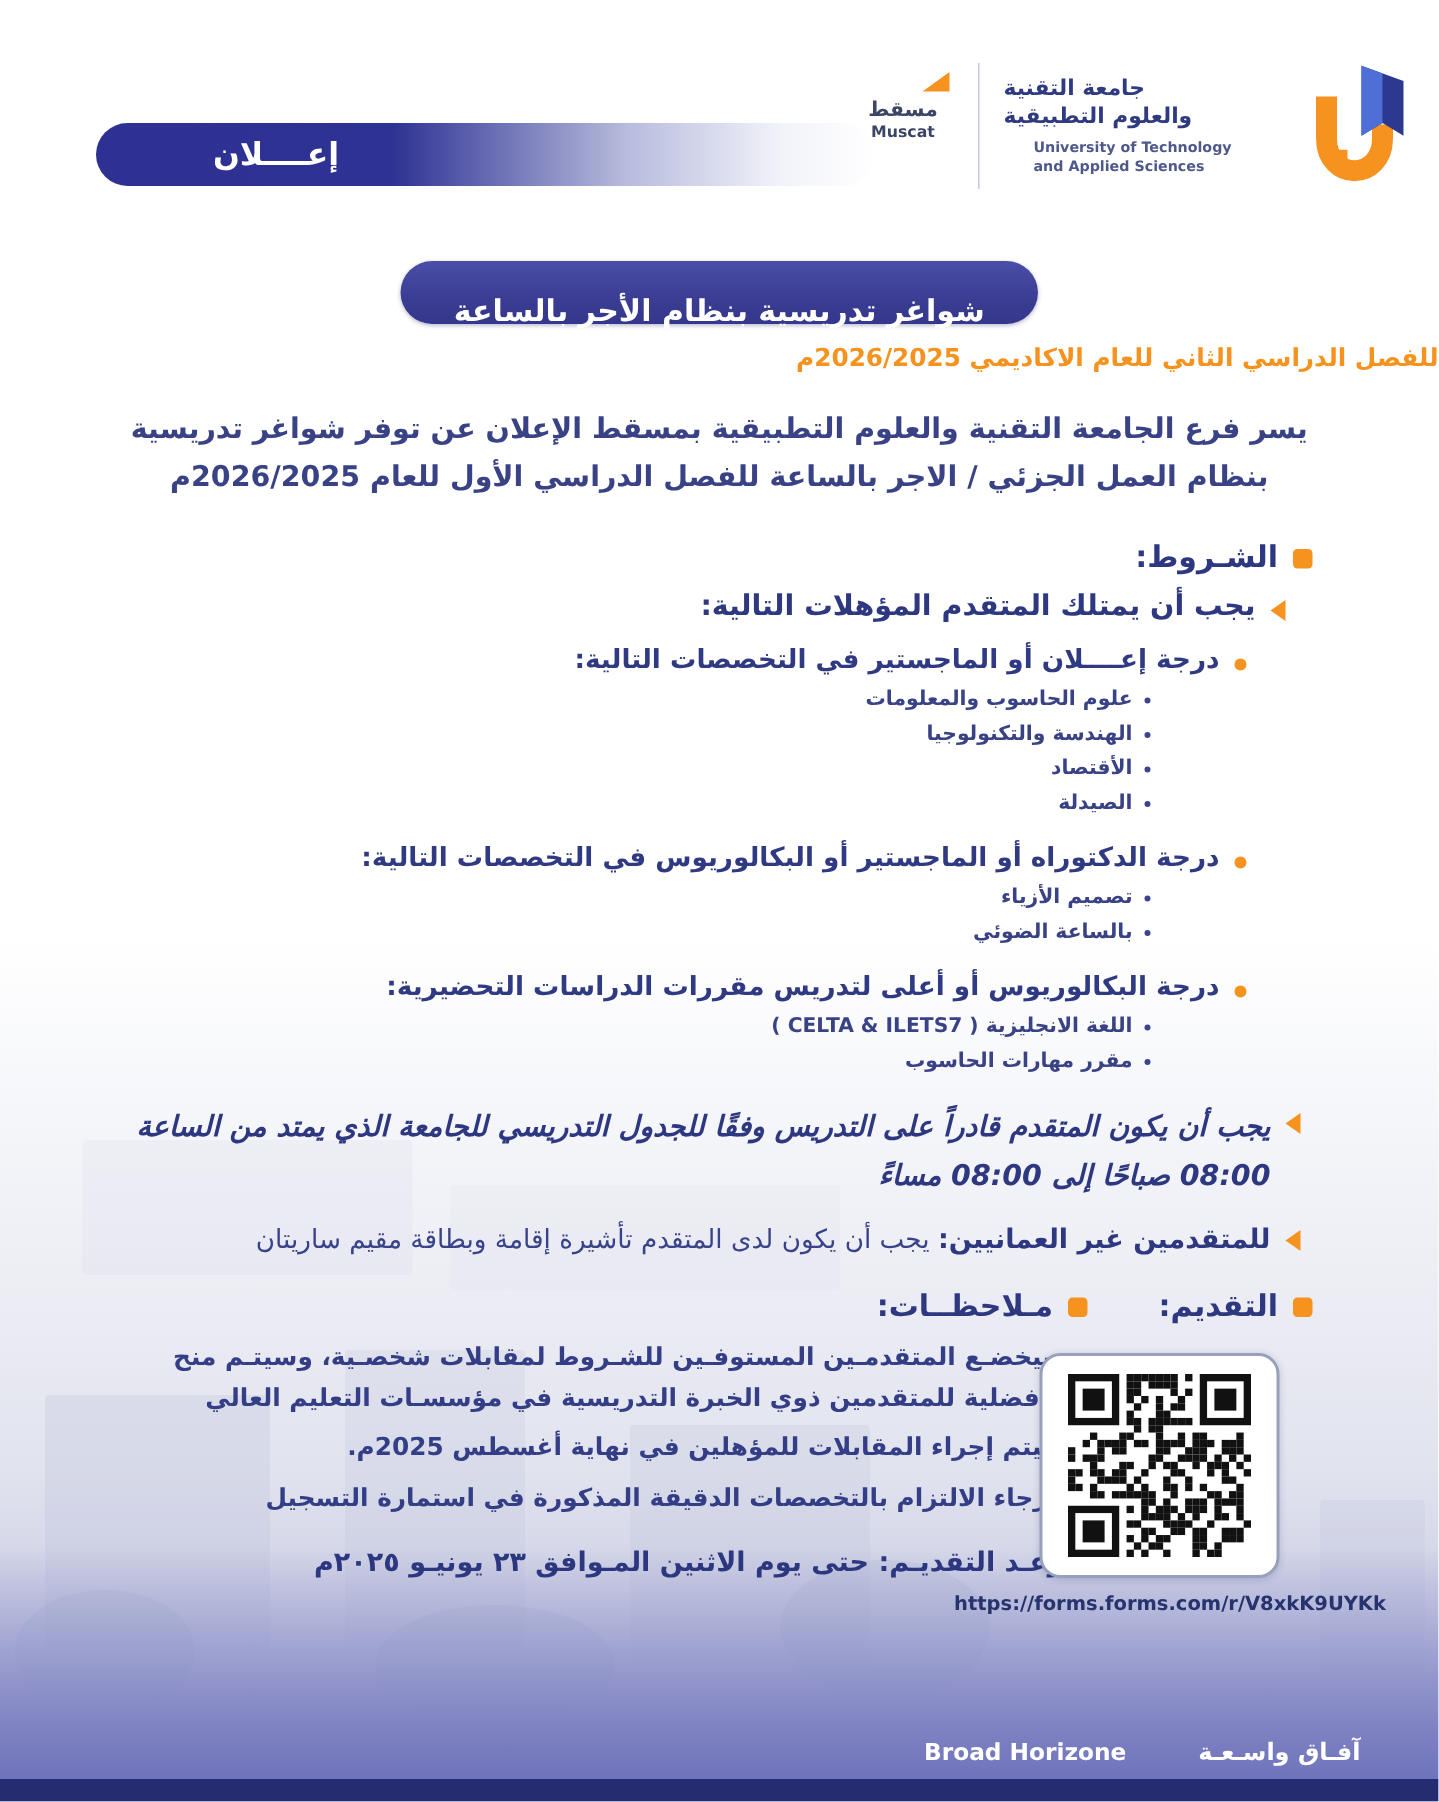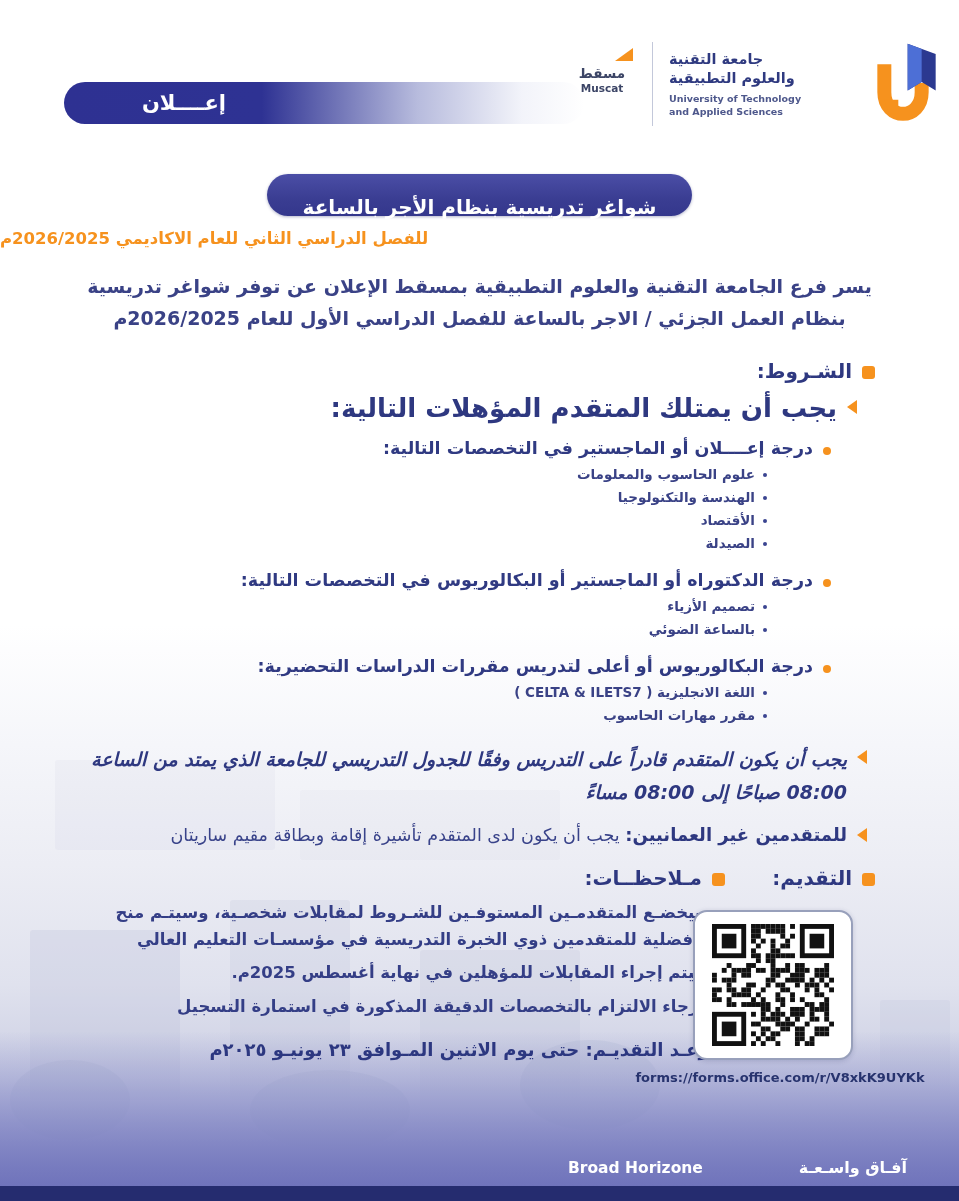--- a/index.html
+++ b/index.html
@@ -30,43 +30,43 @@
   
   .header{position:relative;height:150px;}
   .badge{position:absolute;left:64px;top:82px;width:520px;height:42px;border-radius:21px;
     background:linear-gradient(90deg,var(--badge-blue) 0%,#2e3293 38%,rgba(96,105,180,.45) 68%,rgba(170,178,220,.15) 88%,rgba(255,255,255,0) 100%);}
   .badge span{position:absolute;left:20px;top:0;width:200px;text-align:center;line-height:42px;
     color:#fff;font-size:21px;font-weight:bold;letter-spacing:1px;}
   .logo{position:absolute;left:auto;right:14px;top:34px;width:400px;height:110px;direction:rtl;}
   .logo-mark{position:absolute;right:0;top:0;}
   .names{position:absolute;right:96px;top:16px;width:180px;text-align:left;direction:rtl;}
   .names .ar{font-size:14.5px;font-weight:bold;color:#2F3A80;line-height:1.3;text-align:left;}
-  .names .en{margin-top:5px;font-size:9.5px;color:#4e588c;font-weight:bold;line-height:1.35;text-align:left;}
+  .names .en{margin-top:5px;font-size:9.5px;color:#4e588c;font-weight:bold;line-height:1.35;text-align:left;margin-left:20px;}
   .divider{position:absolute;right:292px;top:8px;width:1px;height:84px;background:#c3c8da;}
   .branch{position:absolute;right:312px;top:14px;width:62px;text-align:center;}
   .branch .flag{width:0;height:0;border-left:18px solid transparent;border-bottom:13px solid var(--orange);margin:0 0 4px auto;margin-left:4px;}
   .branch .ar{font-size:13.5px;font-weight:bold;color:#3c4566;}
   .branch .en{font-size:10.5px;font-weight:bold;color:#3c4566;margin-top:1px;}
 
   
   .title-pill{margin:24px auto 0;width:fit-content;padding:12px 36px;height:42px;line-height:42px;border-radius:21px;
     background:linear-gradient(180deg,#4b4ea6 0%,#3a3d92 60%,#34378c 100%);
     color:#fff;font-size:20px;font-weight:bold;text-align:center;box-shadow:0 1px 3px rgba(40,45,110,.35);}
-  .subtitle{margin-top:13px;text-align:left;color:var(--orange);font-size:16.5px;font-weight:bold;}
+  .subtitle{margin-top:13px;text-align:right;color:var(--orange);font-size:16.5px;font-weight:bold;}
   .intro{margin:22px auto 0;width:800px;text-align:center;font-size:19px;font-weight:600;color:#3A4286;line-height:1.7;}
 
   
   .sections{padding:0 84px 0 64px;}
   .sec-heading{display:flex;gap:10px;align-items:flex-start;margin-top:24px;}
   .sq{width:13px;height:13px;border-radius:3px;background:var(--orange);margin-top:7px;flex-shrink:0;}
   .sec-heading .txt{font-size:20px;font-weight:bold;color:var(--heading-navy);}
   .item{display:flex;gap:10px;align-items:flex-start;}
   .arrow{width:0;height:0;border-top:7px solid transparent;border-bottom:7px solid transparent;border-right:10px solid var(--orange);margin-top:7px;flex-shrink:0;}
   .qual-intro{margin:10px 18px 0 0;}
-  .qual-intro .txt{font-size:26px;font-weight:bold;color:var(--heading-navy);}
+  .qual-intro .txt{font-size:19px;font-weight:bold;color:var(--heading-navy);}
   .group-title{margin:15px 44px 0 0;}
   .dot{width:8px;height:8px;border-radius:50%;background:var(--orange);margin-top:9px;flex-shrink:0;}
   .group-title .txt{font-size:17.5px;font-weight:bold;color:#303A82;}
   .sub-list{margin:5px 108px 0 0;}
   .sub-item{display:flex;gap:8px;align-items:flex-start;line-height:23px;}
   .sdot{width:4px;height:4px;border-radius:50%;background:#3A4490;margin-top:10px;flex-shrink:0;}
   .sub-item .txt{font-size:13.5px;font-weight:600;color:#3A4286;}
   .schedule{margin:16px 8px 0 0;}
   .schedule .txt{font-size:19px;font-weight:bold;color:var(--heading-navy);line-height:1.75;max-width:760px;font-style:italic;}
   .non-omani{margin:12px 8px 0 0;}
@@ -83,21 +83,21 @@
     font-size:13px;font-weight:bold;color:var(--url-navy);white-space:nowrap;}
   .notes-col{flex:1;padding-left:4px;}
   .notes-list{margin-top:10px;}
   .note-item{display:flex;gap:9px;align-items:flex-start;margin-top:7px;}
   .ndot{width:5px;height:5px;border-radius:50%;background:#333D84;margin-top:11px;flex-shrink:0;}
   .note-item .txt{font-size:16.5px;font-weight:600;color:#343E86;line-height:1.62;}
   .deadline{margin:18px 4px 0 0;font-size:18px;font-weight:bold;color:#2C3780;}
 
   
   .footer{position:absolute;right:52px;bottom:24px;display:flex;gap:48px;align-items:center;z-index:3;color:#fff;}
-  .footer .ar{font-size:16px;font-weight:bold;letter-spacing:1px;margin-left:48px;}
+  .footer .ar{font-size:16px;font-weight:bold;letter-spacing:1px;}
   .footer .en{font-size:15.5px;font-weight:bold;direction:ltr;}
 </style>
 </head>
 <body>
 
 <div class="page">
 
   <div class="bg">
     <div class="bld" style="left:55px;top:760px;width:220px;height:90px;opacity:.10"></div>
     <div class="bld" style="left:300px;top:790px;width:260px;height:70px;opacity:.08"></div>
@@ -448,21 +448,21 @@
                 <rect x="5" y="5" width="25" height="25" fill="#fff"></rect>
                 <rect x="10" y="10" width="15" height="15" fill="#111"></rect>
                 <rect x="90" y="0" width="35" height="35" fill="#111"></rect>
                 <rect x="95" y="5" width="25" height="25" fill="#fff"></rect>
                 <rect x="100" y="10" width="15" height="15" fill="#111"></rect>
                 <rect x="0" y="90" width="35" height="35" fill="#111"></rect>
                 <rect x="5" y="95" width="25" height="25" fill="#fff"></rect>
                 <rect x="10" y="100" width="15" height="15" fill="#111"></rect>
               </svg>
           </div>
-          <div class="form-url">forms://forms.office.com/r/V8xkK9UYKk</div>
+          <div class="form-url">https://forms.forms.com/r/V8xkK9UYKk</div>
         </div>
 
         <div class="notes-col">
           <div class="sec-heading" style="margin-top:0">
             <div class="sq"></div>
             <div class="txt">مـلاحظــات:</div>
           </div>
           <div class="notes-list">
             <div class="note-item">
                 <div class="ndot"></div>

